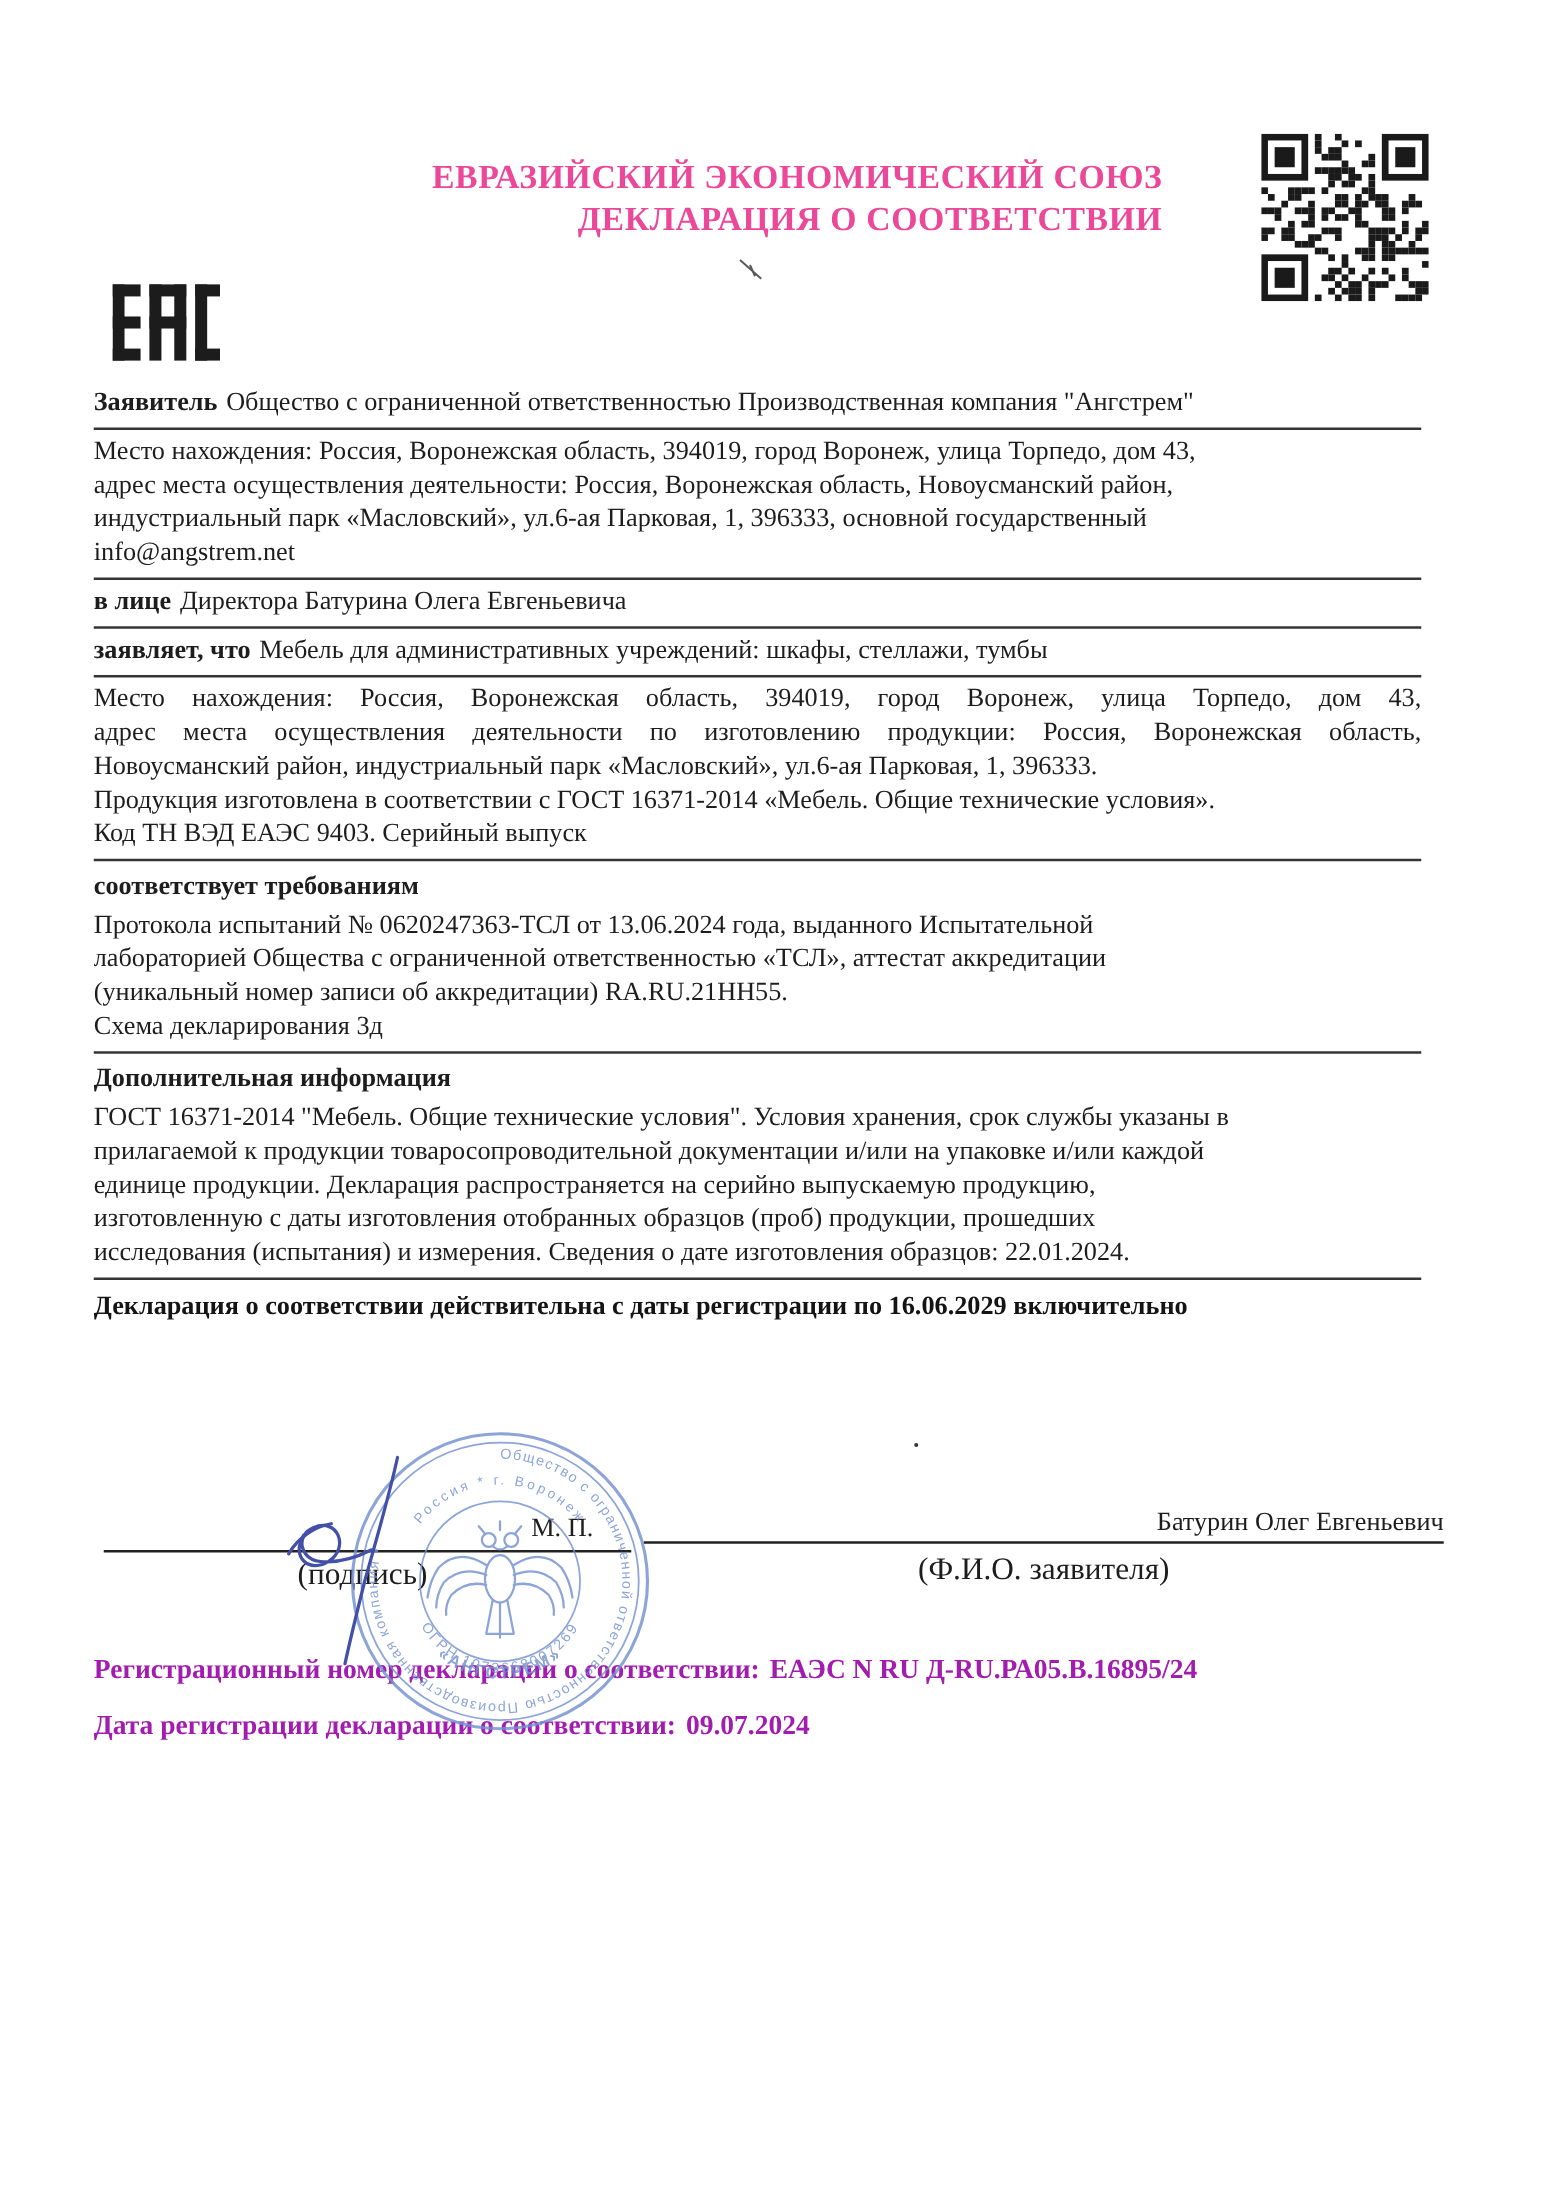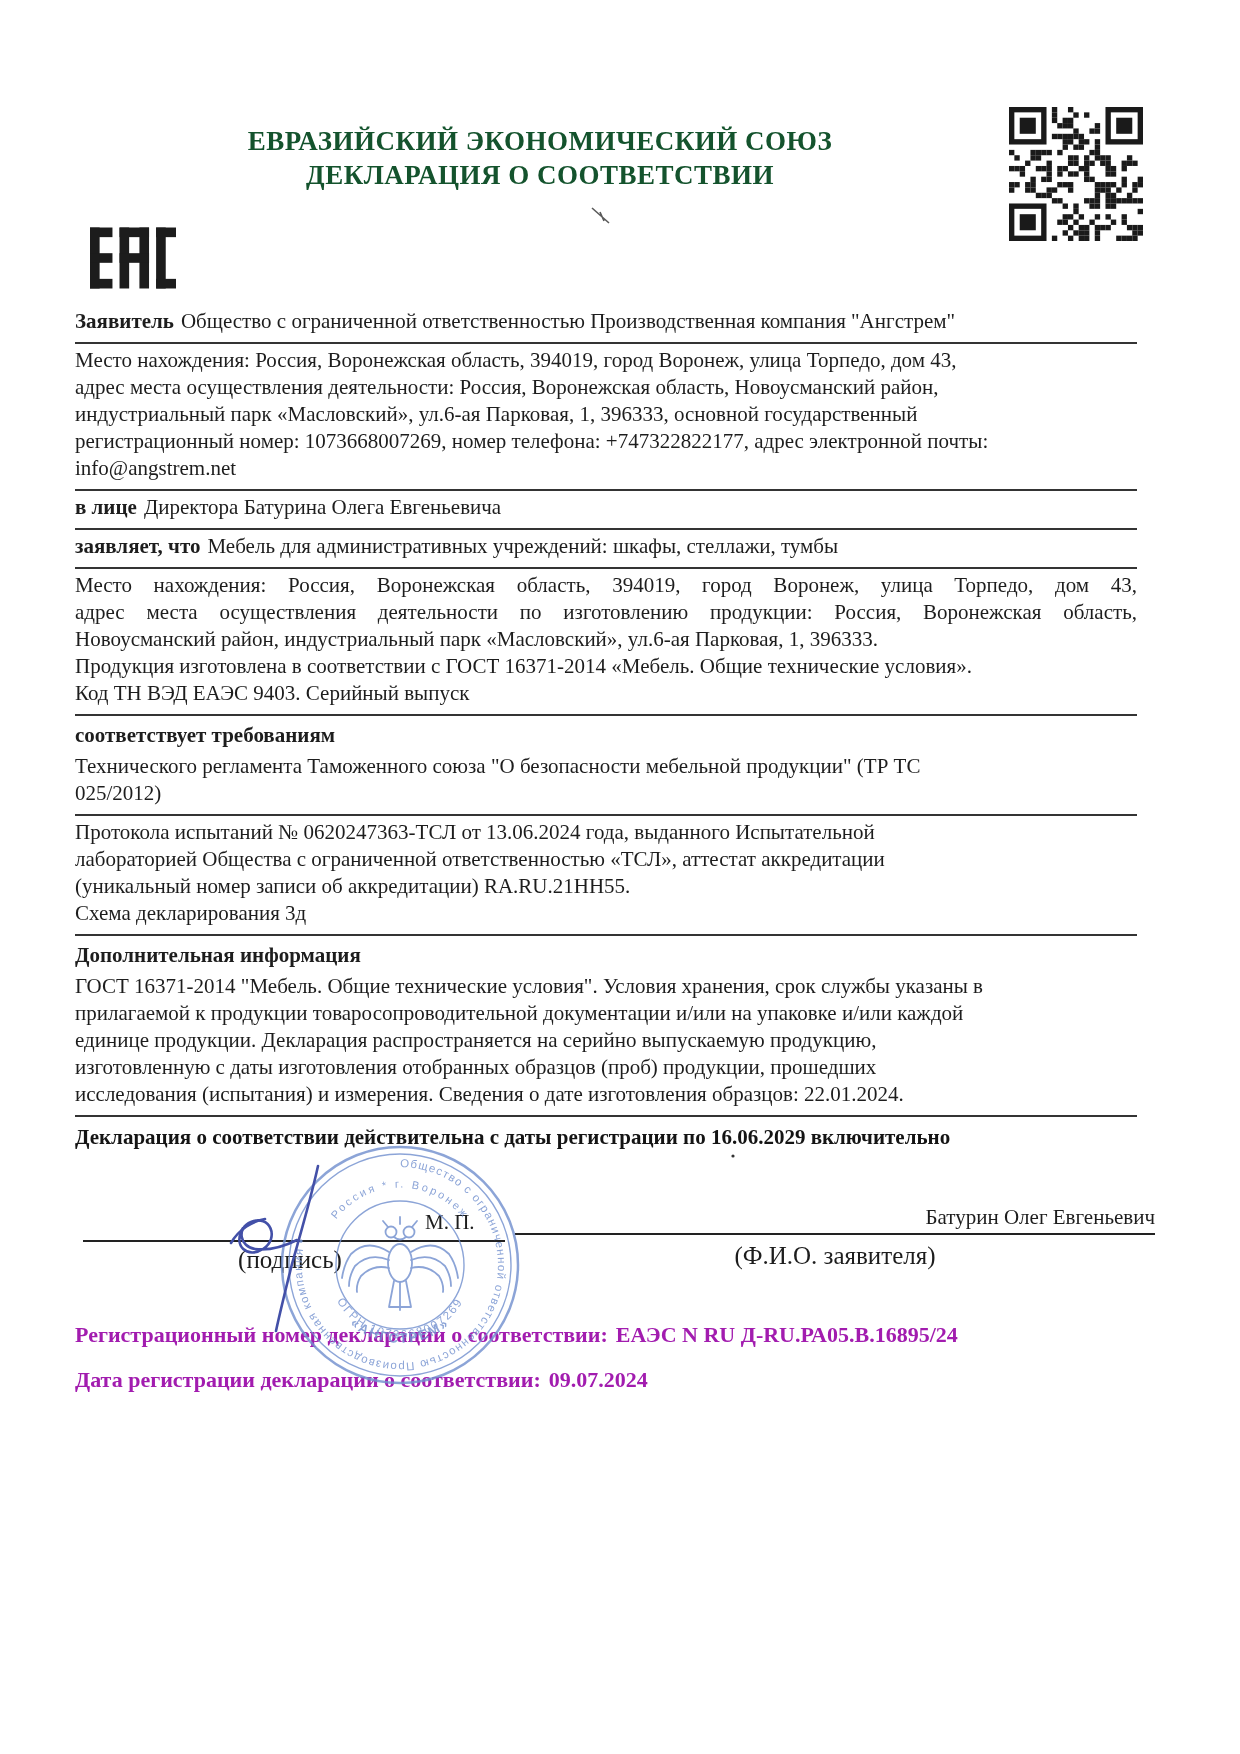--- a/index.html
+++ b/index.html
@@ -3,22 +3,22 @@
 <meta charset="utf-8">
 <style>
   html,body{margin:0;padding:0;background:#e8e8e8;}
   .page{
     position:relative;width:1240px;height:1754px;background:#ffffff;
     margin:0 auto;overflow:hidden;
     font-family:"Liberation Serif","DejaVu Serif",serif;color:#1d1d1d;
   }
   
   .title{
-    position:absolute;left:150px;top:124px;width:780px;text-align:center;
-    font-weight:bold;font-size:27px;line-height:34px;letter-spacing:.5px;color:#14532d;
+    position:absolute;left:150px;top:124px;width:780px;text-align:right;
+    font-weight:bold;font-size:27px;line-height:34px;letter-spacing:.5px;color:#ec4899;
   }
   .eac{position:absolute;left:90px;top:216px;width:86px;height:84px;}
   .qr{position:absolute;left:1009px;top:107px;width:134px;height:134px;}
   
   .content{position:absolute;left:75px;top:305px;width:1062px;font-size:21px;line-height:27px;}
   .row{border-bottom:2px solid #343434;padding:3px 0 7px 0;}
   .row b{margin-right:7px;}
   .tline{min-height:27px;}
   .heading{font-weight:bold;padding:6px 0 1px 0;}
   .man-lines .tline:nth-child(1),
@@ -258,21 +258,20 @@
   <div class="content">
 
     <div class="row">
       <b>Заявитель</b><span>Общество с ограниченной ответственностью Производственная компания "Ангстрем"</span>
     </div>
 
     <div class="row">
         <div class="tline">Место нахождения: Россия, Воронежская область, 394019, город Воронеж, улица Торпедо, дом 43,</div>
         <div class="tline">адрес места осуществления деятельности: Россия, Воронежская область, Новоусманский район,</div>
         <div class="tline">индустриальный парк «Масловский», ул.6-ая Парковая, 1, 396333, основной государственный</div>
-        <div class="tline">регистрационный номер: 1073668007269, номер телефона: +747322822177, адрес электронной почты:</div>
         <div class="tline">info@angstrem.net</div>
       </div>
 
     <div class="row">
       <b>в лице</b><span>Директора Батурина Олега Евгеньевича</span>
     </div>
 
     <div class="row">
       <b>заявляет, что</b><span>Мебель для административных учреждений: шкафы, стеллажи, тумбы</span>
     </div>
@@ -281,24 +280,20 @@
       <div class="man-lines">
           <div class="tline">Место нахождения: Россия, Воронежская область, 394019, город Воронеж, улица Торпедо, дом 43,</div>
           <div class="tline">адрес места осуществления деятельности по изготовлению продукции: Россия, Воронежская область,</div>
           <div class="tline">Новоусманский район, индустриальный парк «Масловский», ул.6-ая Парковая, 1, 396333.</div>
           <div class="tline">Продукция изготовлена в соответствии с ГОСТ 16371-2014 «Мебель. Общие технические условия».</div>
           <div class="tline">Код ТН ВЭД ЕАЭС 9403. Серийный выпуск</div>
         </div>
     </div>
 
     <div class="heading">соответствует требованиям</div>
-    <div class="row">
-        <div class="tline">Технического регламента Таможенного союза "О безопасности мебельной продукции" (ТР ТС</div>
-        <div class="tline">025/2012)</div>
-      </div>
 
     <div class="row">
         <div class="tline">Протокола испытаний № 0620247363-ТСЛ от 13.06.2024 года, выданного Испытательной</div>
         <div class="tline">лабораторией Общества с ограниченной ответственностью «ТСЛ», аттестат аккредитации</div>
         <div class="tline">(уникальный номер записи об аккредитации) RA.RU.21НН55.</div>
         <div class="tline">Схема декларирования 3д</div>
       </div>
 
     <div class="heading">Дополнительная информация</div>
     <div class="row">

